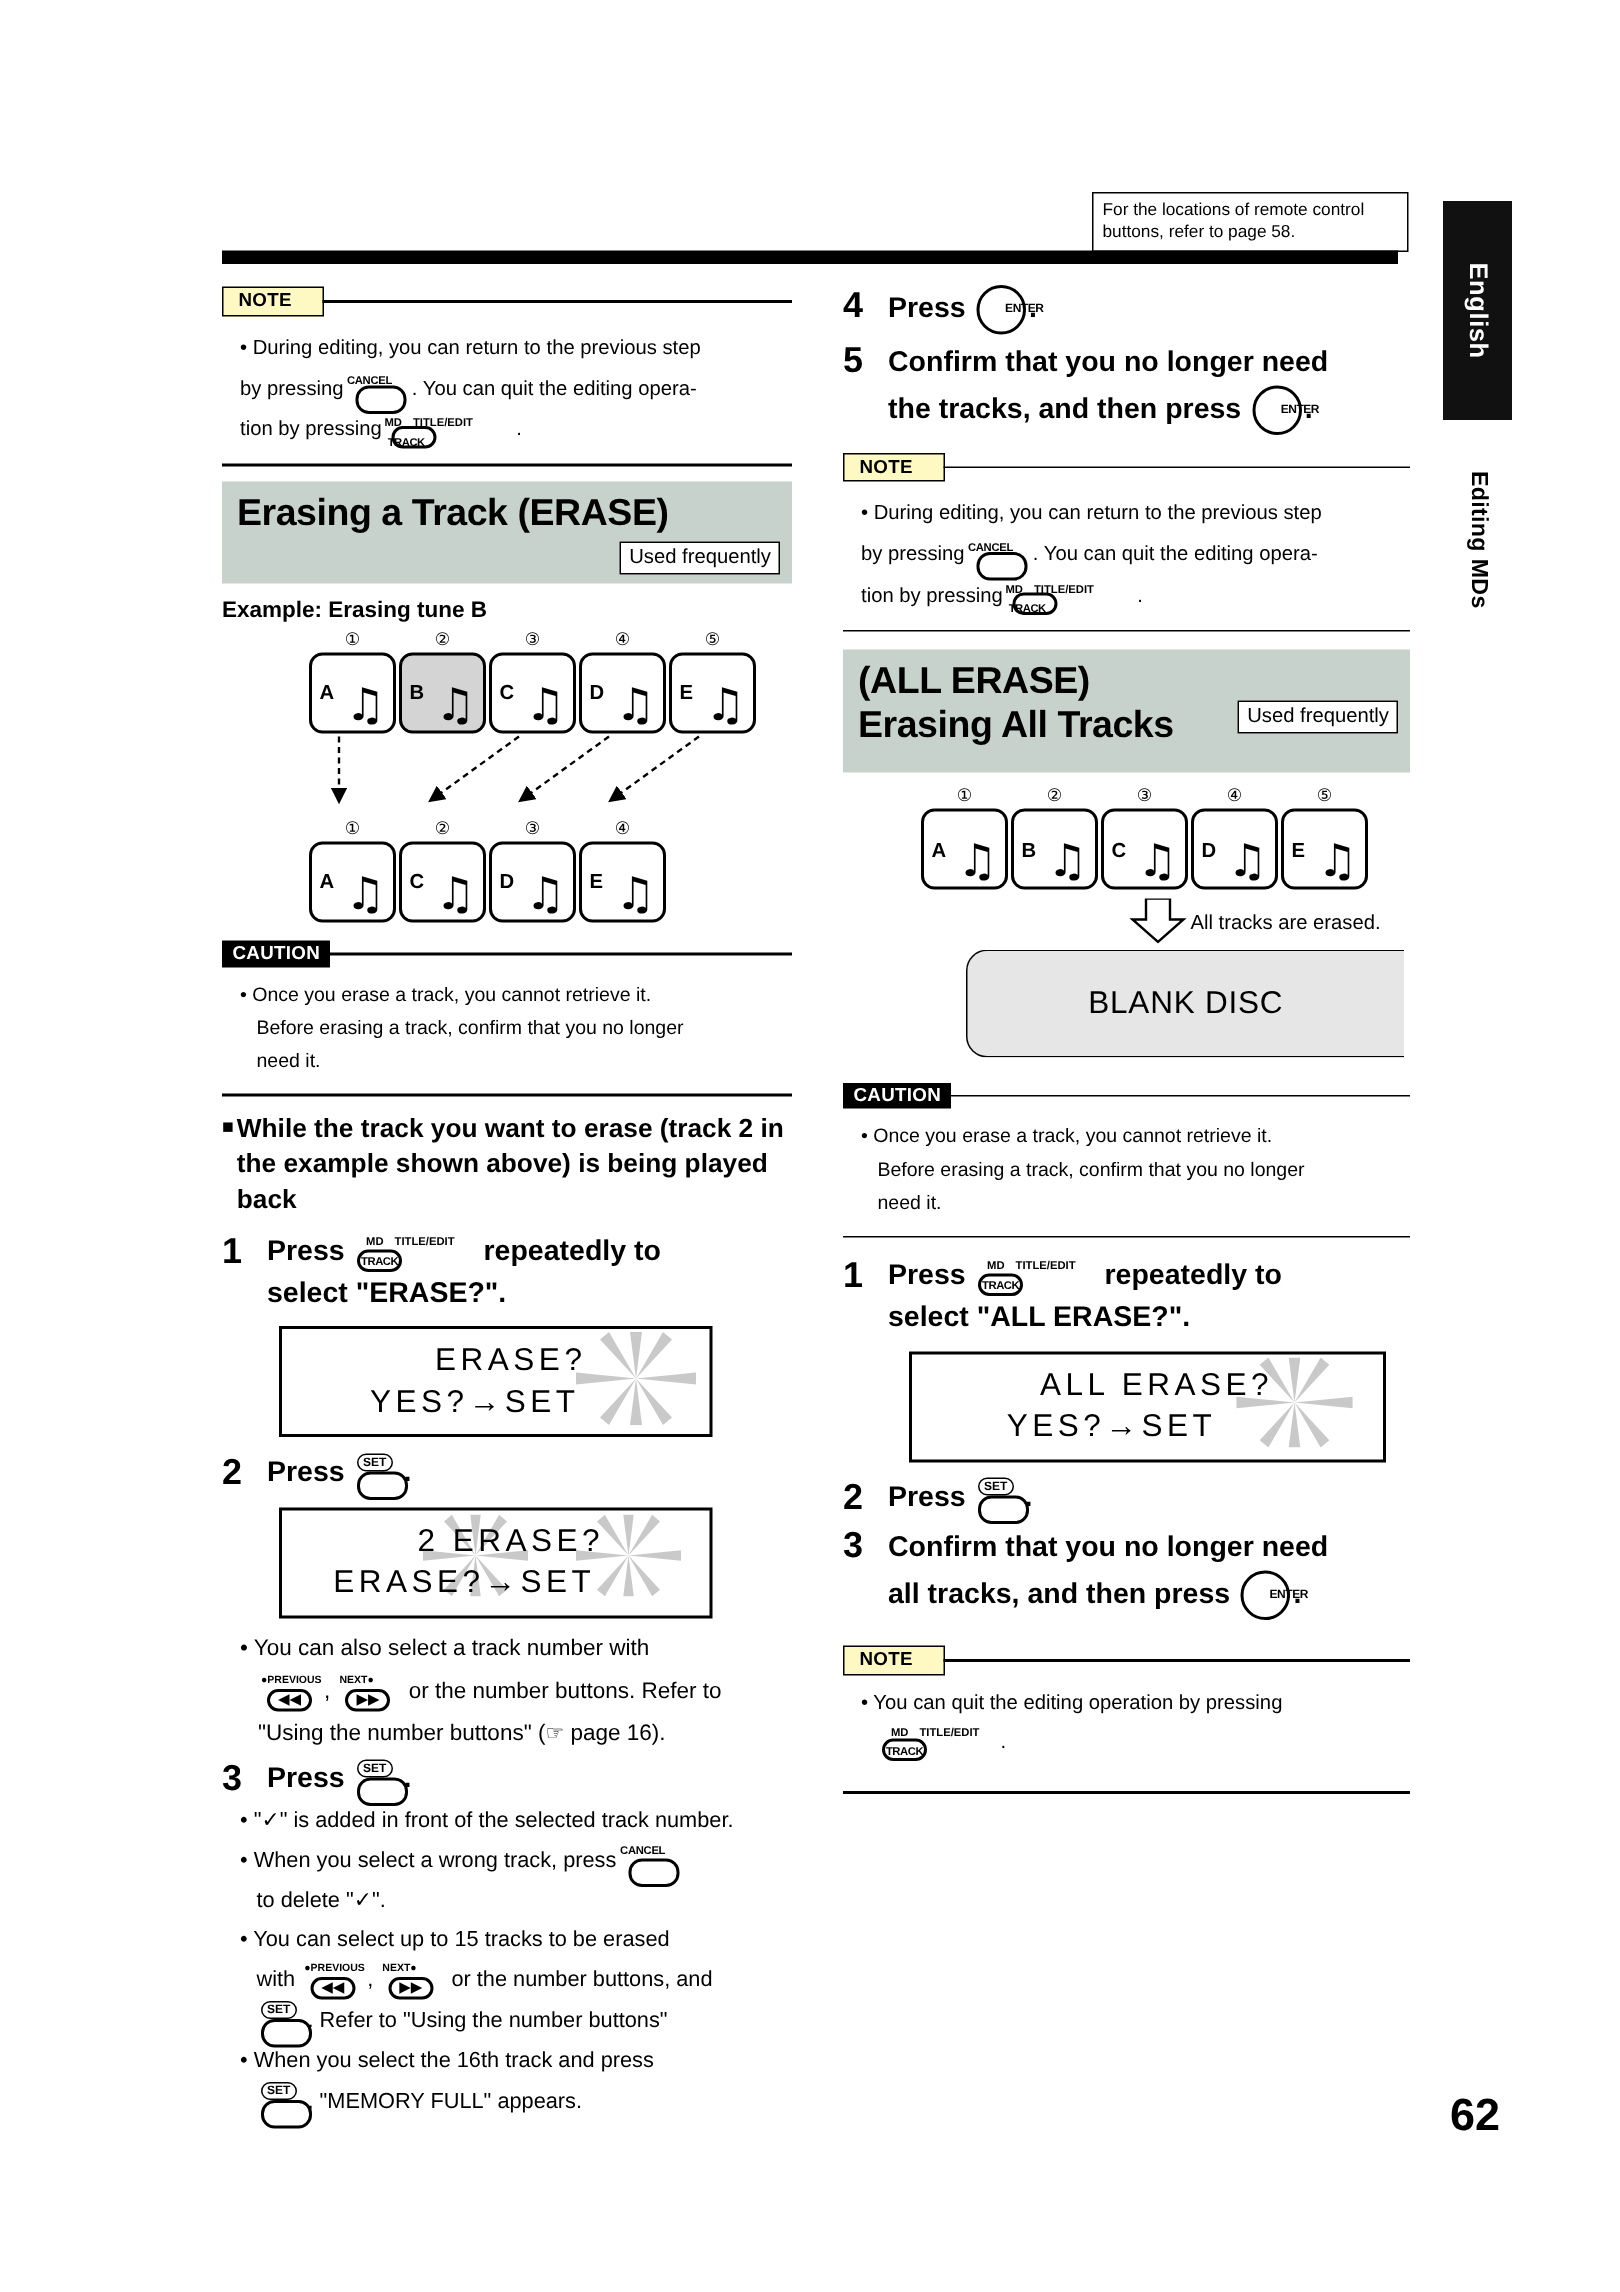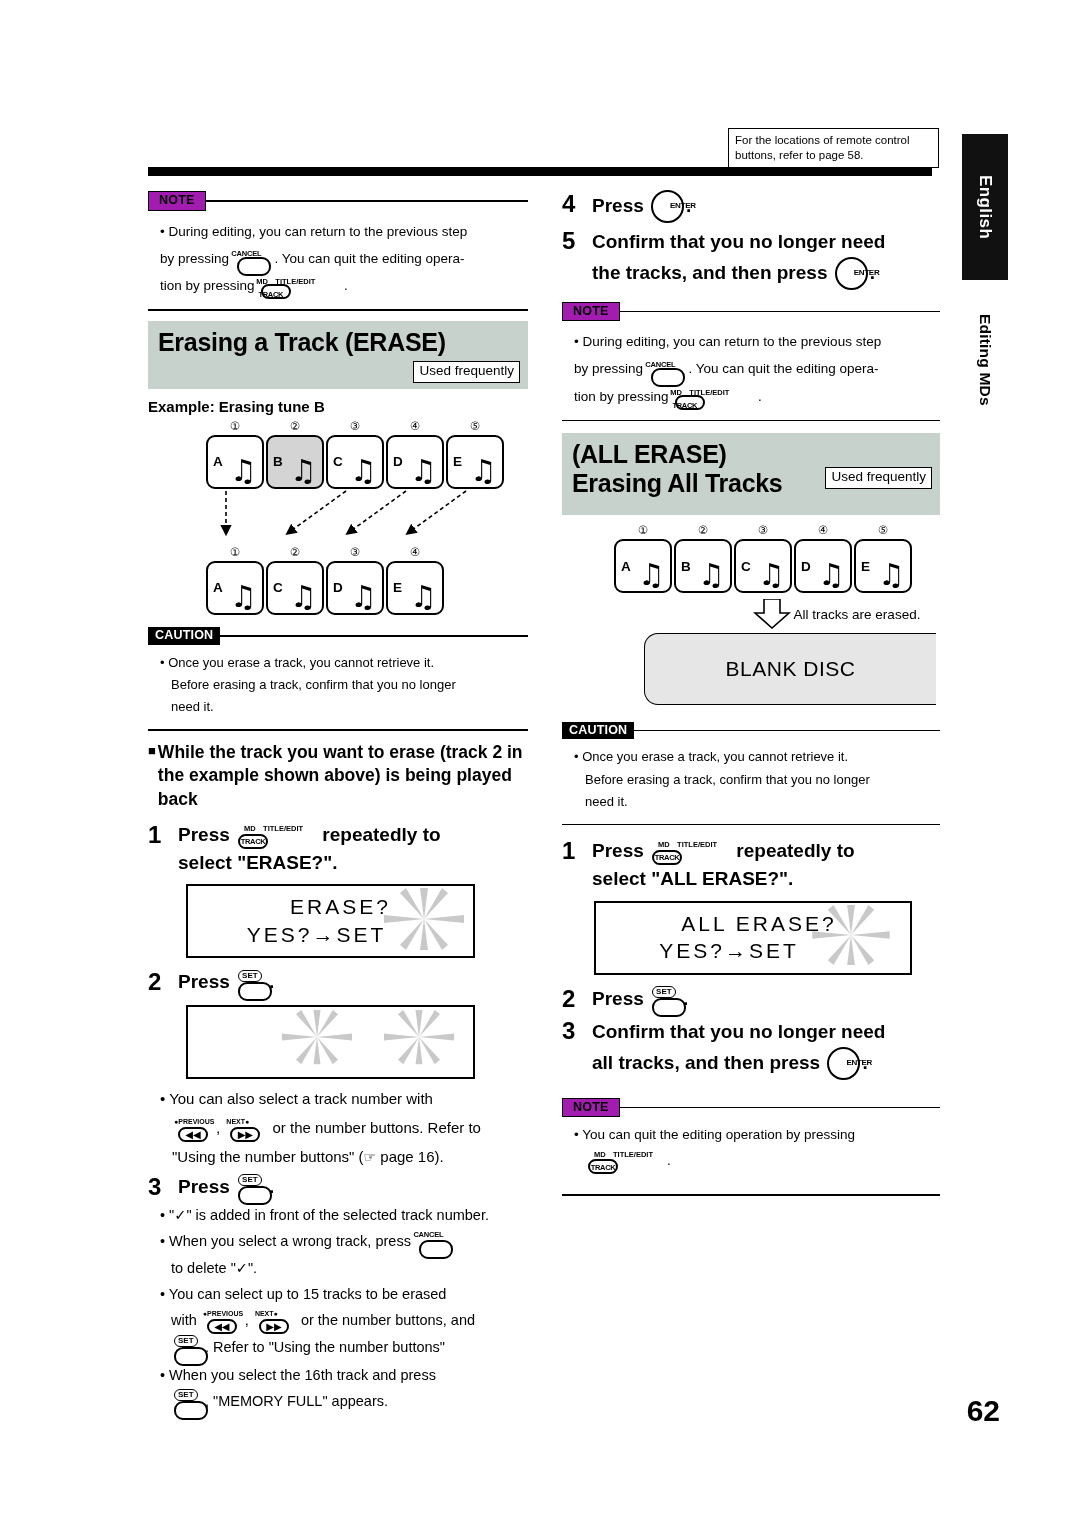--- a/index.html
+++ b/index.html
@@ -39,22 +39,22 @@
   }
 
   
   .col-left{position:absolute;left:148px;top:190px;width:380px;}
   .col-right{position:absolute;left:562px;top:190px;width:378px;}
 
   
   .note-block{position:relative;margin:0;}
   .note-head-row{display:flex;align-items:center;height:22px;}
   .note-tag{
-    border:1.6px solid #000;background:#a21caf;
-    font-size:12.5px;font-weight:bold;padding:2px 10px 2px 10px;
+    border:1.6px solid #000;background:#fef9c3;
+    font-size:12.5px;font-weight:bold;padding:2px 20px 2px 10px;
     line-height:1.1;letter-spacing:.2px;
   }
   .caution-tag{
     background:#000;color:#fff;border:none;
     font-size:12.5px;font-weight:bold;padding:2px 7px;letter-spacing:.2px;
   }
   .note-rule{flex:1;height:1.6px;background:#000;margin-left:-1px;}
   .note-body{font-size:13px;line-height:1.55;padding:6px 0 4px 12px;}
   .note-body p{margin:0 0 2px 0;text-indent:-11px;padding-left:11px;}
   .note-bottom-rule{height:1.6px;background:#000;margin-top:6px;}
@@ -419,20 +419,24 @@
           <polygon points="40,31 36,0 44,0"></polygon>
             <polygon points="40,31 36,62 44,62"></polygon>
           <polygon points="40,31 0,27 0,35"></polygon>
             <polygon points="40,31 80,27 80,35"></polygon>
           <polygon points="40,31 16,5 22,0"></polygon>
             <polygon points="40,31 64,5 58,0"></polygon>
           <polygon points="40,31 16,57 22,62"></polygon>
             <polygon points="40,31 64,57 58,62"></polygon>
         </g>
       </svg>
+      <div class="lines">
+        <div class="l1">2 ERASE?</div>
+        <div class="l2" style="padding-right:42px;">ERASE?→SET</div>
+      </div>
     </div>
 
     <div class="bullets bullets-lg" style="margin-top:6px;">
       <p>• You can also select a track number with</p>
       <p style="text-indent:0;padding-left:12px;">
         <span class="btn btn-skip">
           <span class="cap2">●<span>PREVIOUS</span></span>
           <span class="ov">
               <i>◀◀</i>
             </span>
@@ -637,21 +641,21 @@
           <span class="te">TITLE/EDIT</span>
           <span class="ov">
               <i>TRACK</i>
             </span>
         </span>
         <span>repeatedly to</span><br>
         <span>select "ALL ERASE?".</span>
       </div>
     </div>
 
-    <div class="lcd" style="margin-left:32px;width:318px;">
+    <div class="lcd" style="margin-left:44px;width:318px;">
       <svg class="burst" style="left:216px;top:2px;" width="78" height="60" viewBox="0 0 80 62">
         <g fill="#c9c9c9">
           <polygon points="40,31 36,0 44,0"></polygon>
             <polygon points="40,31 36,62 44,62"></polygon>
           <polygon points="40,31 0,27 0,35"></polygon>
             <polygon points="40,31 80,27 80,35"></polygon>
           <polygon points="40,31 16,5 22,0"></polygon>
             <polygon points="40,31 64,5 58,0"></polygon>
           <polygon points="40,31 16,57 22,62"></polygon>
             <polygon points="40,31 64,57 58,62"></polygon>

